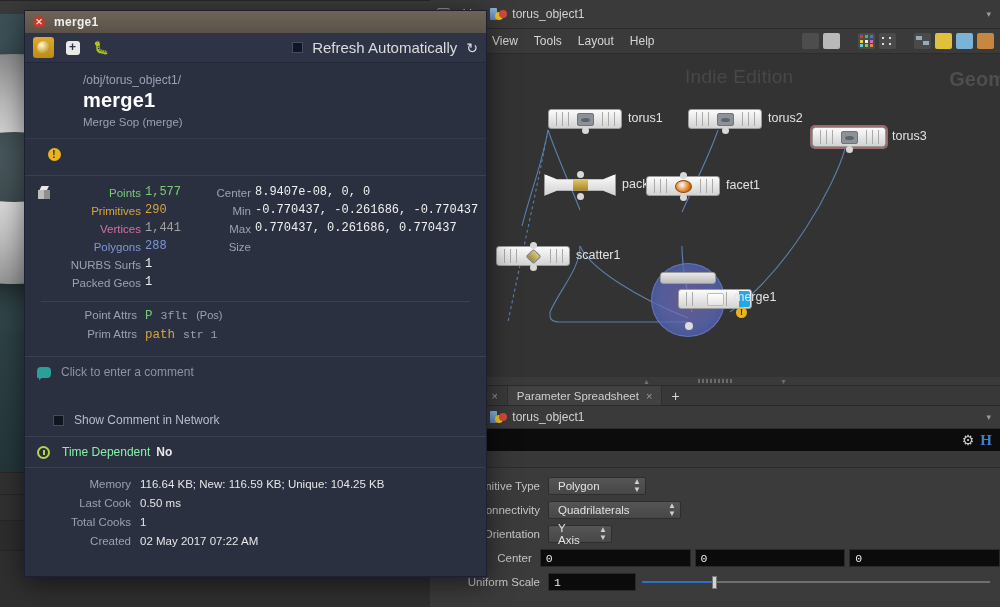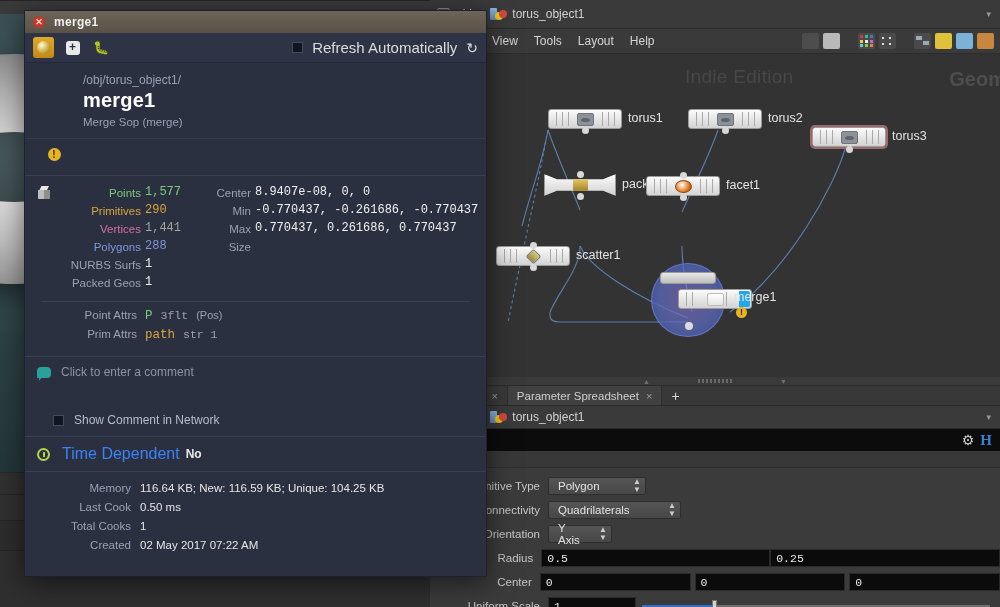--- a/index.html
+++ b/index.html
@@ -260,21 +260,21 @@
   .cmt-ph { color:#8b93a6; font-size:12px; }
   .cmt-space { height:34px; }
   .cmt-chk-row { display:flex; align-items:center; gap:10px; padding:0 0 9px 28px; }
   .cmt-chk { width:11px;height:11px;background:#111520;border:1px solid #454c60; }
   .cmt-chk-lbl { color:#b7bdcb; font-size:12px; }
 
   .time-sec { border-top:1px solid #3a4053; display:flex; align-items:center; gap:12px;
               padding:8px 0 8px 12px; border-bottom:1px solid #3a4053; }
   .clock { width:13px;height:13px;border-radius:50%; border:2px solid #b5d44a; position:relative; }
   .clock::after{content:"";position:absolute;left:4px;top:2px;width:1.5px;height:5px;background:#b5d44a;}
-  .time-k { color:#3b82f6; font-size:16px;text-align:center; }
+  .time-k { color:#86efac; font-size:12px;text-align:center; }
   .time-v { color:#e9e9e9; font-size:12px; font-weight:bold; }
 
   .mem-sec { padding:10px 0 0 0; }
   .mrow { display:flex; align-items:baseline; gap:9px; height:19px; }
   .mkey { width:106px; text-align:right; color:#9aa1b4; font-size:11.5px; }
   .mval { color:#e6e6e6; font-size:11.5px; }
 </style>
 </head>
 <body>
 
@@ -537,25 +537,20 @@
           </span>
         </div>
         <div class="prow">
           <span class="plabel">Orientation</span>
           <span class="combo" style="width:64px;">
             <span>Y Axis</span>
             <span class="sp">▲<br>▼</span>
           </span>
         </div>
         <div class="prow">
-          <span class="plabel">Radius</span>
-          <span class="field" style="width:243px;">0.5</span>
-          <span class="field" style="width:244px;">0.25</span>
-        </div>
-        <div class="prow">
           <span class="plabel">Center</span>
           <span class="field" style="width:162px;">0</span>
           <span class="field" style="width:162px;margin-left:4px;">0</span>
           <span class="field" style="width:162px;margin-left:4px;">0</span>
         </div>
         <div class="prow">
           <span class="plabel">Uniform Scale</span>
           <span class="field" style="width:88px;">1</span>
           <span class="slider" style="margin-left:6px;margin-right:10px;">
             <span class="track"></span>

